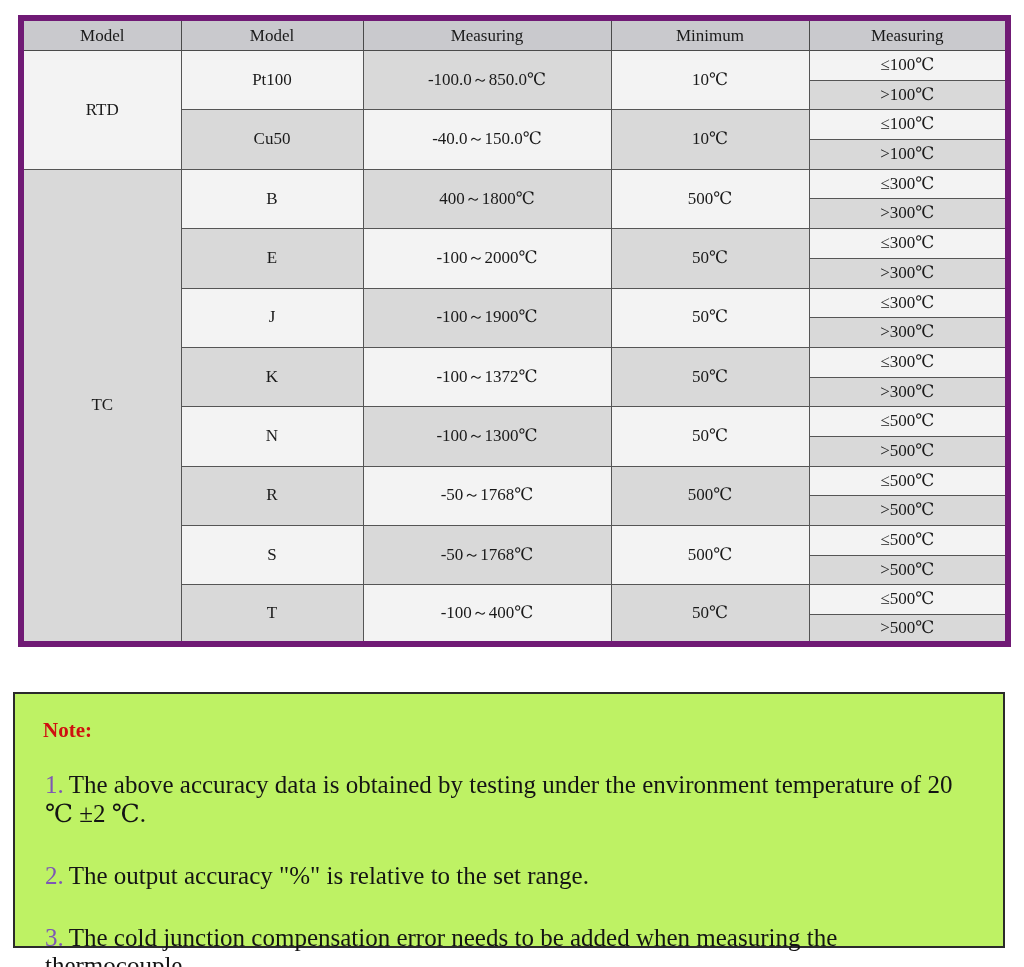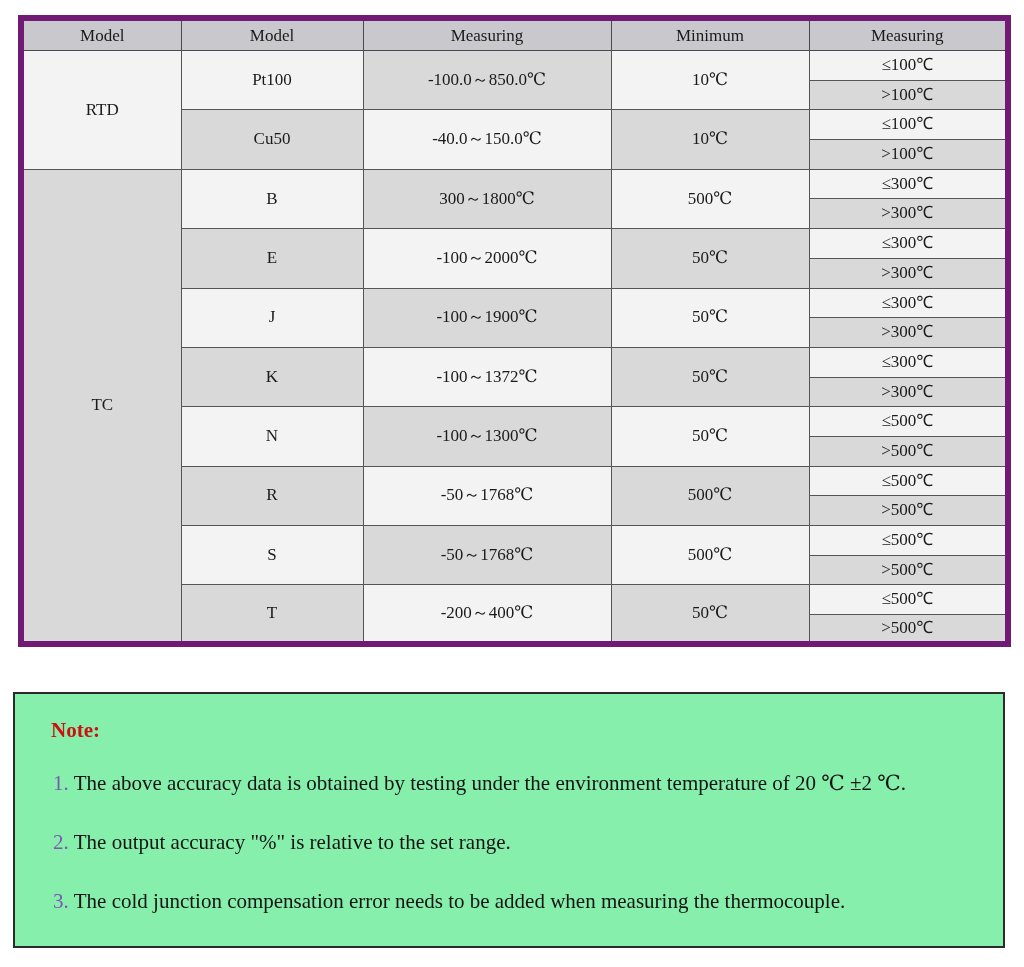--- a/index.html
+++ b/index.html
@@ -18,31 +18,31 @@
     height:29px;background:#c9c9cd;border:1px solid #4a4a4a;
     font-weight:normal;font-size:17px;padding:0;text-align:center;
   }
   .spec-table td{
     border:1px solid #555555;text-align:center;vertical-align:middle;
     font-size:17px;padding:0;line-height:1.1;
   }
   .spec-table tr{height:29.7px;}
   .cell-light{background:#f3f3f3;}
   .cell-gray{background:#d9d9d9;}
-  .range-cell{font-size:16px;font-family:Liberation Serif, serif;}
+  .range-cell{font-size:16px;}
   
   .note-box{
     position:absolute;left:13px;top:692px;width:992px;height:256px;
-    box-sizing:border-box;background:#86efac;border:2px solid #2b2b2b;padding-left:8px;
+    box-sizing:border-box;background:#bef264;border:2px solid #2b2b2b;
   }
   .note-title{
     margin:24px 0 0 28px;font-size:21px;font-weight:bold;color:#cf1010;
   }
   .note-list{margin:28px 0 0 0;padding:0 24px 0 30px;list-style:none;}
-  .note-item{font-size:21px;margin-bottom:34px;color:#141414;}
+  .note-item{font-size:25px;margin-bottom:34px;color:#141414;}
   .note-num{color:#7e57b5;margin-right:5px;}
 </style>
 </head>
 <body>
 
 <table class="spec-table">
   <colgroup>
     <col style="width:160px">
       <col style="width:182px">
       <col style="width:248px">
@@ -74,21 +74,21 @@
         <td rowspan="2" class="cell-light">-40.0～150.0℃</td>
         <td rowspan="2" class="cell-gray">10℃</td>
         <td class="cell-light range-cell">≤100℃</td>
       </tr>
       <tr>
         <td class="cell-gray range-cell">&gt;100℃</td>
       </tr>
       <tr>
         <td rowspan="16" class="cell-gray">TC</td>
         <td rowspan="2" class="cell-light">B</td>
-        <td rowspan="2" class="cell-gray">300～1800℃</td>
+        <td rowspan="2" class="cell-gray">400～1800℃</td>
         <td rowspan="2" class="cell-light">500℃</td>
         <td class="cell-light range-cell">≤300℃</td>
       </tr>
       <tr>
         <td class="cell-gray range-cell">&gt;300℃</td>
       </tr>
       <tr>
         <td rowspan="2" class="cell-gray">E</td>
         <td rowspan="2" class="cell-light">-100～2000℃</td>
         <td rowspan="2" class="cell-gray">50℃</td>
@@ -137,21 +137,21 @@
         <td rowspan="2" class="cell-light">S</td>
         <td rowspan="2" class="cell-gray">-50～1768℃</td>
         <td rowspan="2" class="cell-light">500℃</td>
         <td class="cell-light range-cell">≤500℃</td>
       </tr>
       <tr>
         <td class="cell-gray range-cell">&gt;500℃</td>
       </tr>
       <tr>
         <td rowspan="2" class="cell-gray">T</td>
-        <td rowspan="2" class="cell-light">-200～400℃</td>
+        <td rowspan="2" class="cell-light">-100～400℃</td>
         <td rowspan="2" class="cell-gray">50℃</td>
         <td class="cell-light range-cell">≤500℃</td>
       </tr>
       <tr>
         <td class="cell-gray range-cell">&gt;500℃</td>
       </tr>
     </tbody>
 </table>
 
 <div class="note-box">

